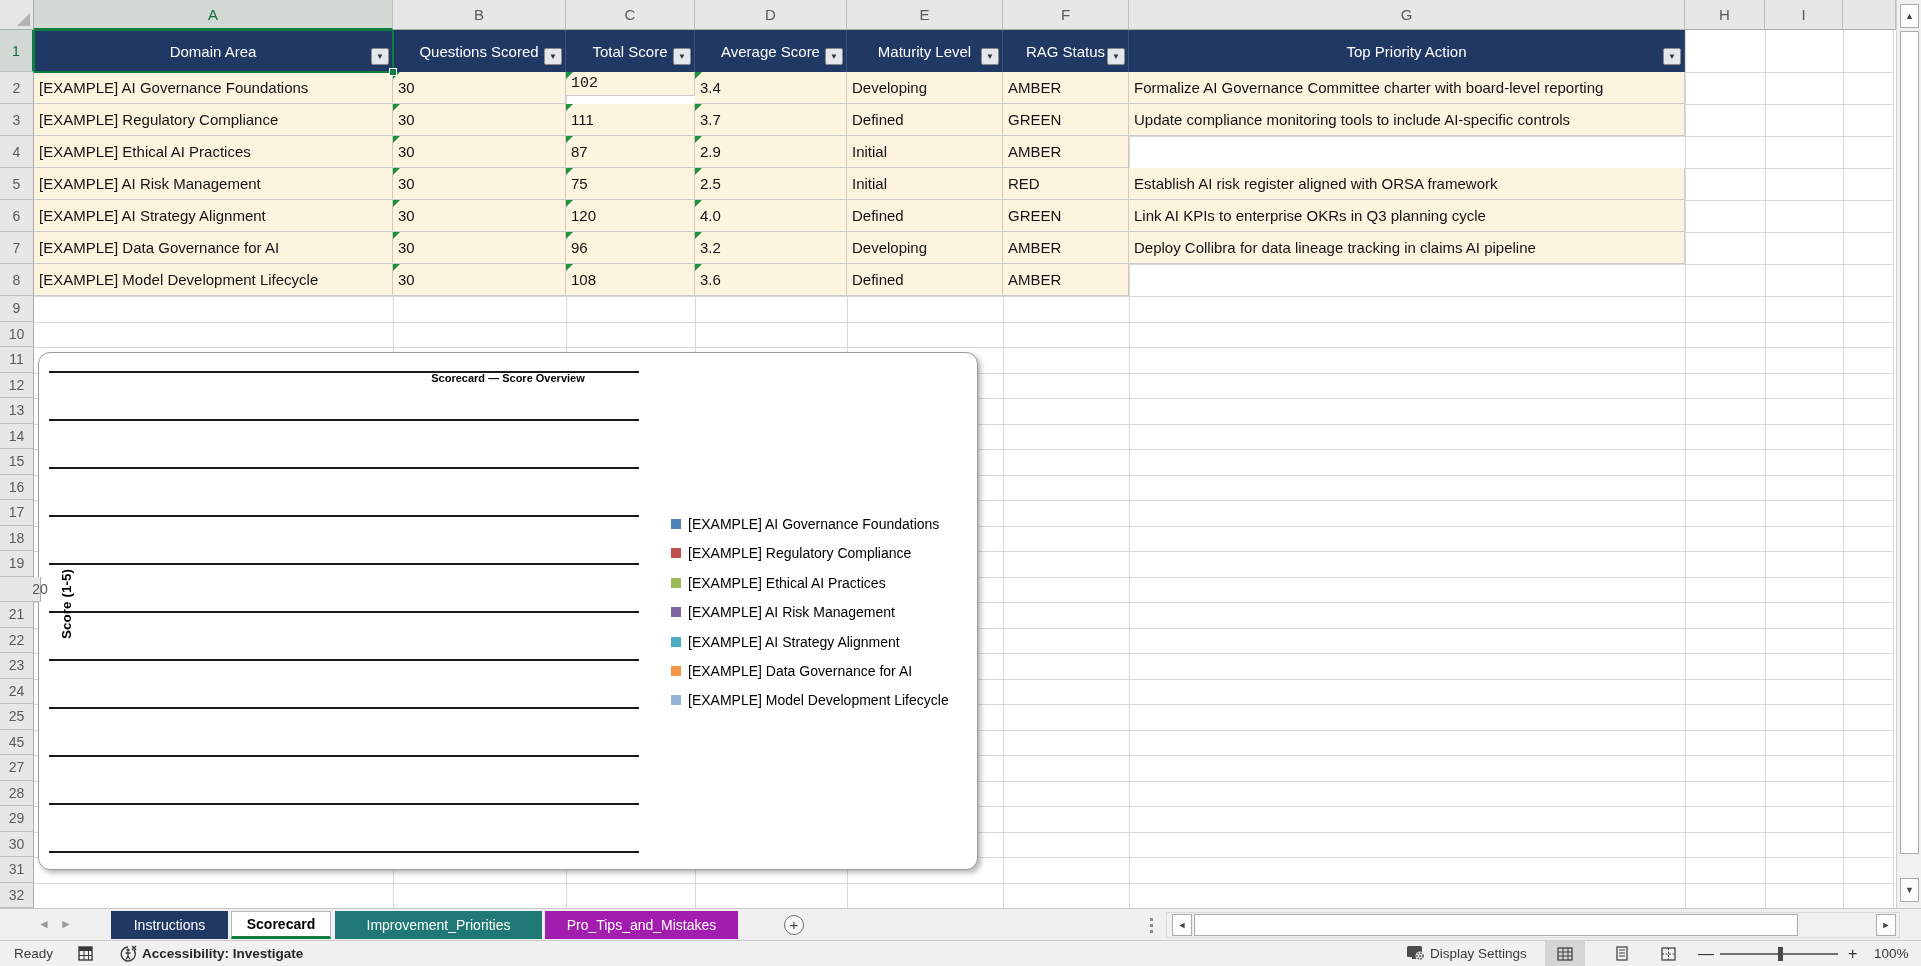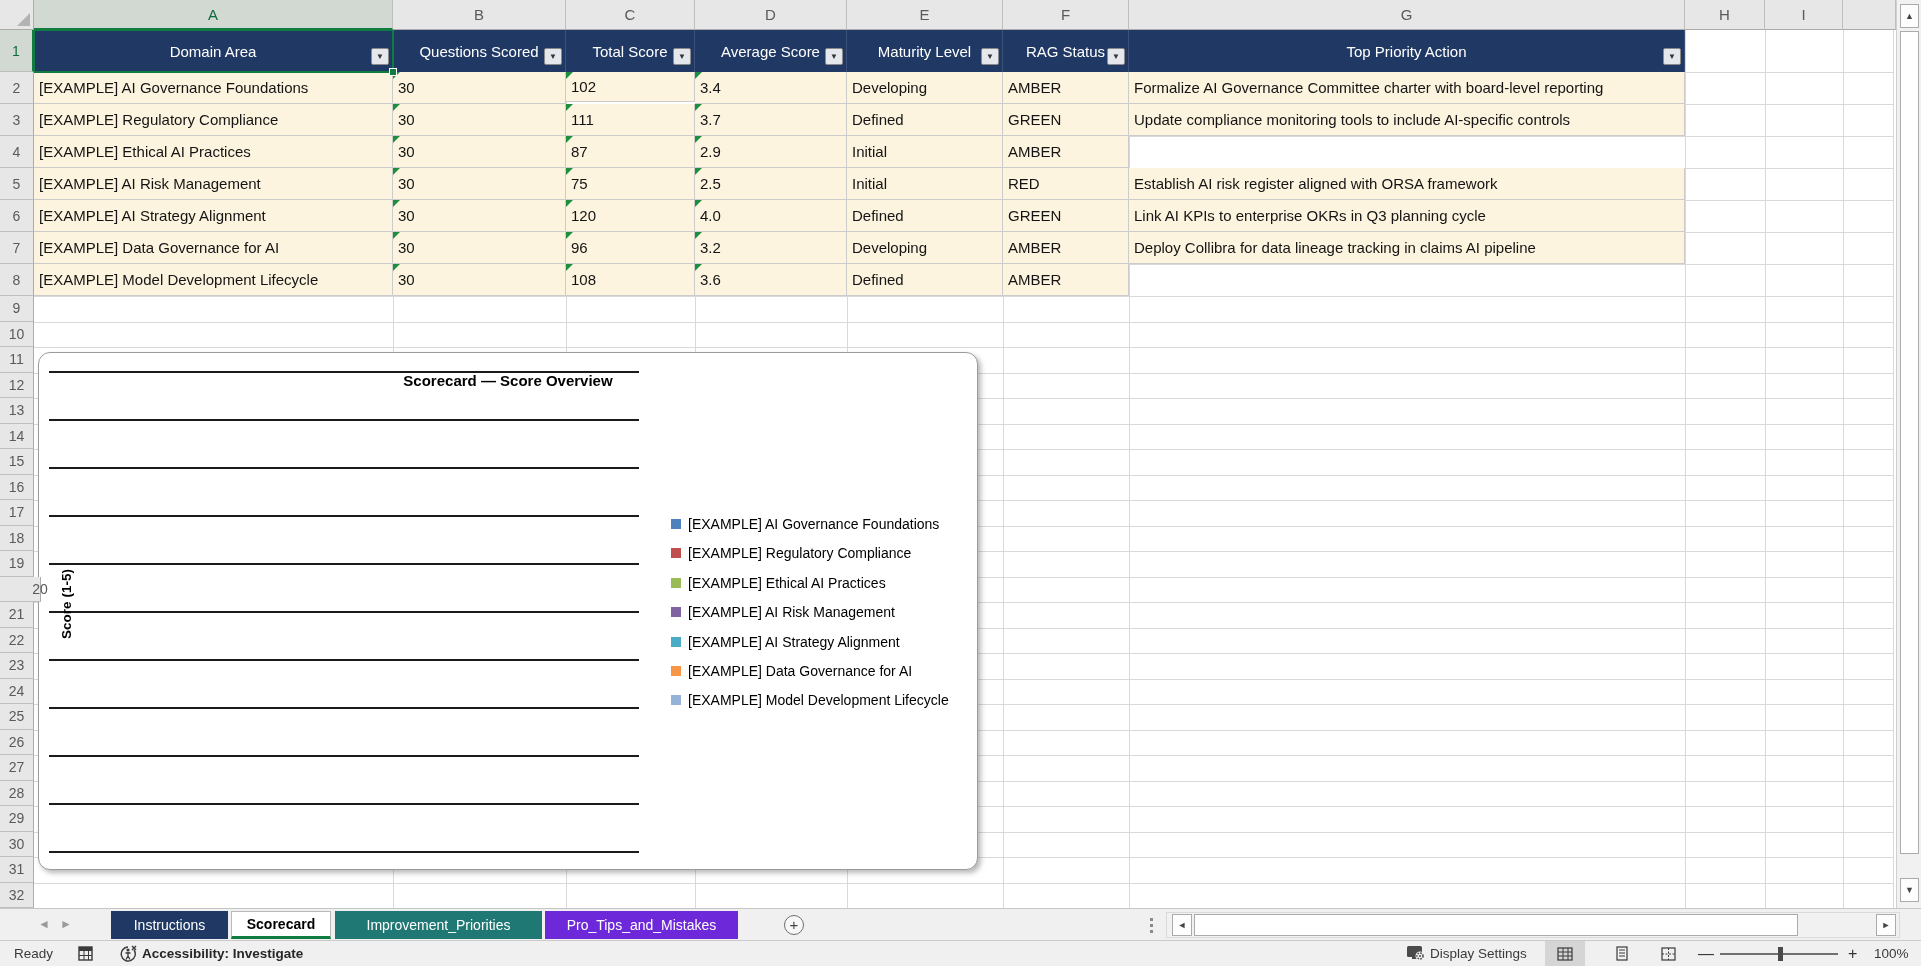--- a/index.html
+++ b/index.html
@@ -45,21 +45,21 @@
     border:2px solid #107C41;z-index:4;pointer-events:none;}
   #sel-handle{position:absolute;left:389px;top:68px;width:8px;height:8px;background:#107C41;
     border:1px solid #FFFFFF;z-index:4;}
 
   
   #chart{position:absolute;left:38px;top:352px;width:940px;height:518px;background:#FFFFFF;
     border:1.5px solid #9B9B9B;border-radius:12px;z-index:3;
     box-shadow:3px 3px 5px rgba(100,100,100,.45);}
   .cgl{position:absolute;left:10px;width:590px;height:2px;background:#1A1A1A;}
   #chart-title{position:absolute;top:19px;left:0;width:100%;text-align:center;
-    font-weight:bold;font-size:15px;color:#000;}
+    font-weight:bold;font-size:11px;color:#000;}
   #chart-ylabel{position:absolute;left:27px;top:251px;transform:translate(-50%,-50%) rotate(-90deg);
     font-weight:bold;font-size:13.5px;color:#000;white-space:nowrap;}
   #chart-legend{position:absolute;left:632px;top:161px;}
   .leg-item{display:flex;align-items:center;height:20px;margin-bottom:9.4px;
     font-size:14px;color:#000;white-space:nowrap;}
   .leg-swatch{width:10px;height:10px;margin-right:7px;flex:none;}
 
   
   #vscroll{position:absolute;left:1896px;top:0;width:25px;height:908px;background:#F1F1F1;
     border-left:1px solid #D0D0D0;z-index:6;}
@@ -144,21 +144,21 @@
       <div class="rowhdr-cell" style="top: 474.5px; height: 25.5px;">16</div>
       <div class="rowhdr-cell" style="top: 500px; height: 25.5px;">17</div>
       <div class="rowhdr-cell" style="top: 525.5px; height: 25.5px;">18</div>
       <div class="rowhdr-cell" style="top: 551px; height: 25.5px;">19</div>
       <div class="rowhdr-cell" style="top: 576.5px; height: 25.5px; padding-left: 40px;">20</div>
       <div class="rowhdr-cell" style="top: 602px; height: 25.5px;">21</div>
       <div class="rowhdr-cell" style="top: 627.5px; height: 25.5px;">22</div>
       <div class="rowhdr-cell" style="top: 653px; height: 25.5px;">23</div>
       <div class="rowhdr-cell" style="top: 678.5px; height: 25.5px;">24</div>
       <div class="rowhdr-cell" style="top: 704px; height: 25.5px;">25</div>
-      <div class="rowhdr-cell" style="top: 729.5px; height: 25.5px;">26</div>
+      <div class="rowhdr-cell" style="top: 729.5px; height: 25.5px;">45</div>
       <div class="rowhdr-cell" style="top: 755px; height: 25.5px;">27</div>
       <div class="rowhdr-cell" style="top: 780.5px; height: 25.5px;">28</div>
       <div class="rowhdr-cell" style="top: 806px; height: 25.5px;">29</div>
       <div class="rowhdr-cell" style="top: 831.5px; height: 25.5px;">30</div>
       <div class="rowhdr-cell" style="top: 857px; height: 25.5px;">31</div>
       <div class="rowhdr-cell" style="top: 882.5px; height: 25.5px;">32</div>
     </div>
 
   <div id="grid-layer">
       <div class="gl-v" style="left: 393px; top: 30px; height: 878px;"></div>
@@ -228,21 +228,21 @@
       <div class="hdr-cell" style="left: 1003px; width: 126px;">
         <span>RAG Status</span>
         <div class="filter-btn">▼</div>
       </div>
       <div class="hdr-cell" style="left: 1129px; width: 556px;">
         <span>Top Priority Action</span>
         <div class="filter-btn">▼</div>
       </div>
       <div class="data-cell" style="left: 34px; width: 359px; top: 72px; height: 32px;">[EXAMPLE] AI Governance Foundations</div>
       <div class="data-cell" style="left: 393px; width: 173px; top: 72px; height: 32px;">30<div class="err-tri"></div></div>
-      <div class="data-cell" style="left: 566px; width: 129px; top: 72px; height: 30px;">102<div class="err-tri"></div></div>
+      <div class="data-cell" style="left: 566px; width: 129px; top: 72px; height: 24px; font-family: Liberation Mono, monospace;">102<div class="err-tri"></div></div>
       <div class="data-cell" style="left: 695px; width: 152px; top: 72px; height: 32px;">3.4<div class="err-tri"></div></div>
       <div class="data-cell" style="left: 847px; width: 156px; top: 72px; height: 32px;">Developing</div>
       <div class="data-cell" style="left: 1003px; width: 126px; top: 72px; height: 32px;">AMBER</div>
       <div class="data-cell" style="left: 1129px; width: 556px; top: 72px; height: 32px;">Formalize AI Governance Committee charter with board-level reporting</div>
       <div class="data-cell" style="left: 34px; width: 359px; top: 104px; height: 32px;">[EXAMPLE] Regulatory Compliance</div>
       <div class="data-cell" style="left: 393px; width: 173px; top: 104px; height: 32px;">30<div class="err-tri"></div></div>
       <div class="data-cell" style="left: 566px; width: 129px; top: 104px; height: 32px;">111<div class="err-tri"></div></div>
       <div class="data-cell" style="left: 695px; width: 152px; top: 104px; height: 32px;">3.7<div class="err-tri"></div></div>
       <div class="data-cell" style="left: 847px; width: 156px; top: 104px; height: 32px;">Defined</div>
       <div class="data-cell" style="left: 1003px; width: 126px; top: 104px; height: 32px;">GREEN</div>
@@ -338,21 +338,21 @@
     <div id="vs-down" class="sc-btn">▼</div>
   </div>
 
   <div id="tabbar">
     <span class="tab-nav" style="left:36px">◄</span>
     <span class="tab-nav" style="left:58px">►</span>
     <div id="tabs-holder">
         <div class="sheet-tab" style="left: 111px; width: 117px; background: rgb(31, 56, 100); color: rgb(255, 255, 255);">Instructions</div>
         <div class="sheet-tab active" style="left: 231px; width: 100px; background: rgb(255, 255, 255); color: #000000;">Scorecard</div>
         <div class="sheet-tab" style="left: 335px; width: 207px; background: rgb(31, 120, 115); color: rgb(255, 255, 255);">Improvement_Priorities</div>
-        <div class="sheet-tab" style="left: 545px; width: 193px; background: #6d28d9; color: rgb(255, 255, 255);">Pro_Tips_and_Mistakes</div>
+        <div class="sheet-tab" style="left: 545px; width: 193px; background: #a21caf; color: rgb(255, 255, 255);">Pro_Tips_and_Mistakes</div>
       </div>
     <div id="add-sheet">+</div>
     <div id="hs-dots"></div>
     <div id="hs-track"></div>
     <div id="hs-left" class="sc-btn">◄</div>
     <div id="hs-thumb"></div>
     <div id="hs-right" class="sc-btn">►</div>
   </div>
 
   <div id="statusbar">

